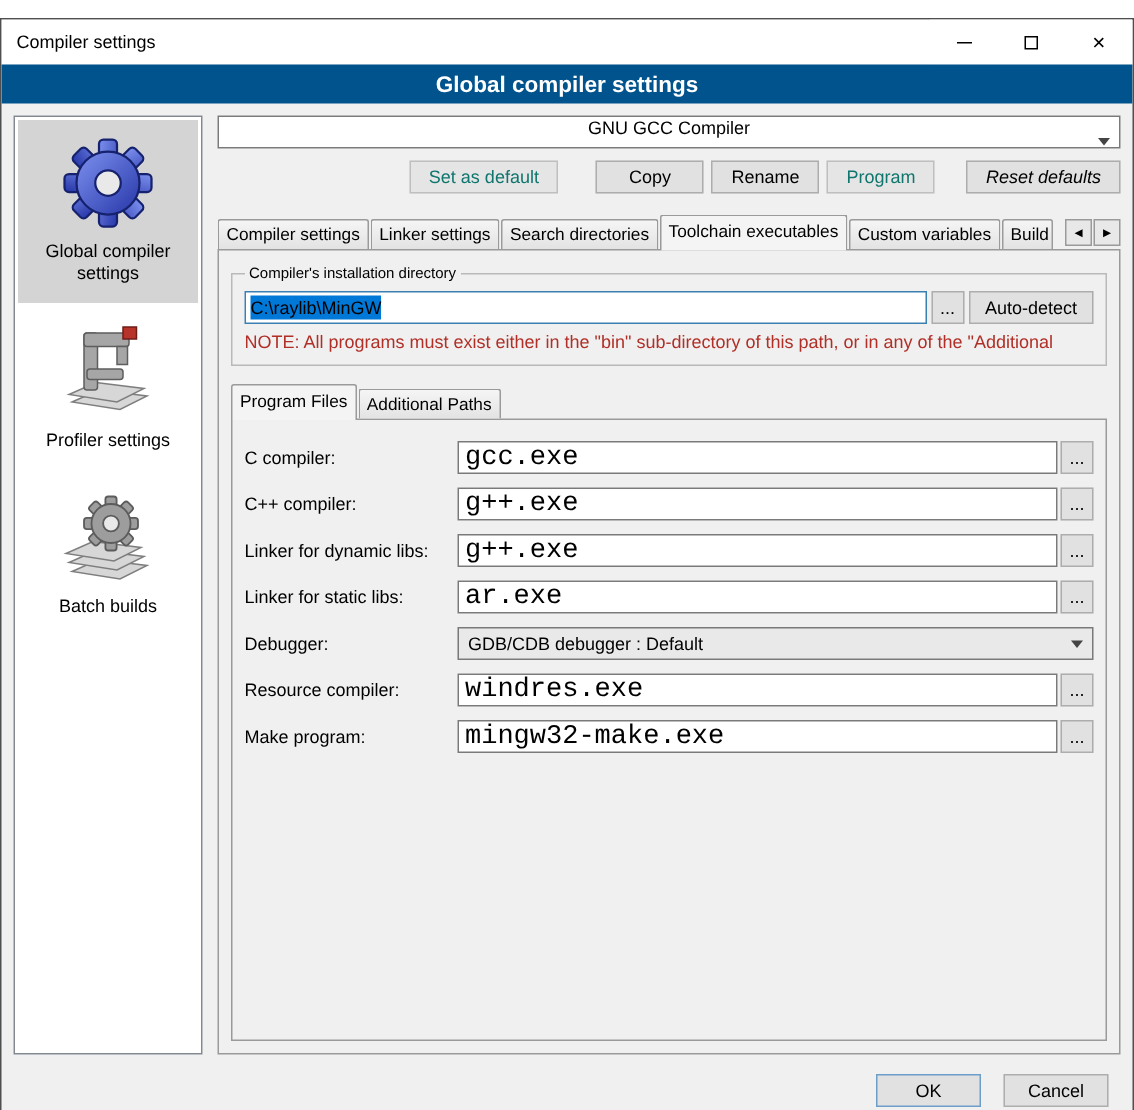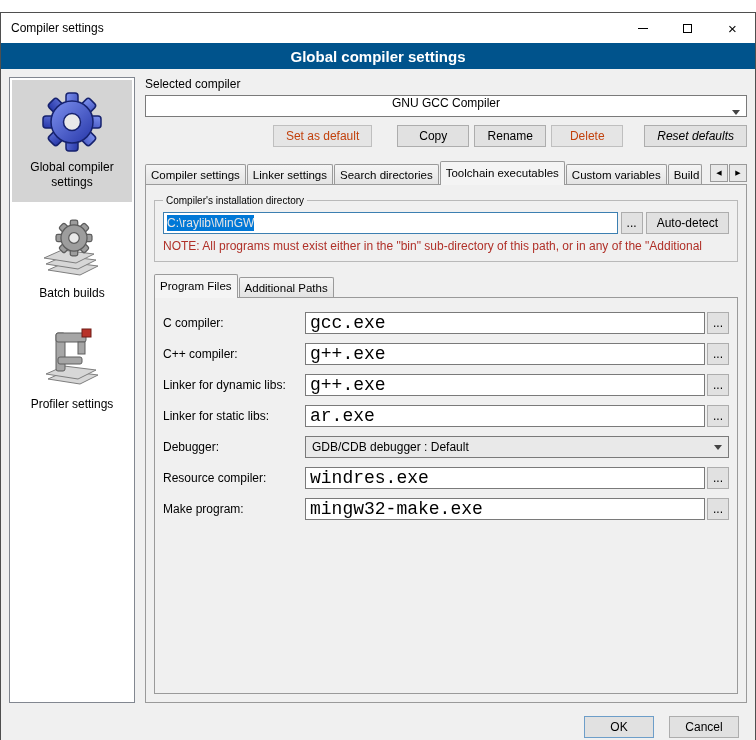--- a/index.html
+++ b/index.html
@@ -30,41 +30,41 @@
   .sidebar-label { text-align:center; margin-top:6px; line-height:1.25; }
 
   
   .main { flex:1; display:flex; flex-direction:column; min-width:0; }
   .section-label { margin-bottom:4px; }
 
   .combo { height:22px; background:#fff; border:1px solid #7a7a7a; display:flex; align-items:center; padding:0 6px;flex-direction:column; }
   .dd-arrow { width:0; height:0; border-left:4px solid transparent; border-right:4px solid transparent; border-top:5px solid #444; margin-left:auto; }
 
   .btn { height:22px; padding:0 12px; background:#e1e1e1; border:1px solid #adadad; font-family:inherit; font-size:12px; display:inline-flex; align-items:center; justify-content:center; cursor:default; }
-  .btn[disabled] { color:#c2410c; background:#e5e5e5; border-color:#bfbfbf; }
+  .btn[disabled] { color:#0f766e; background:#e5e5e5; border-color:#bfbfbf; }
   .btn-row { display:flex; justify-content:flex-end; align-items:center; gap:5px; margin:8px 0 14px; }
   .gap-right { margin-right:20px; }
   .gap-left { margin-left:16px;font-style:italic; }
 
   
   .tabstrip { display:flex; align-items:flex-end; position:relative; padding-right:40px; z-index:2; }
   .tab { height:20px; display:flex; align-items:center; padding:0 5px; margin-right:1px; font-size:11.5px; white-space:nowrap; overflow:hidden; min-width:0; background:linear-gradient(#f5f5f5,#e3e3e3); border:1px solid #9a9a9a; border-bottom:none; border-radius:2px 2px 0 0; flex-shrink:1; }
   .tab.active { height:24px; background:#f4f4f4; margin-bottom:-1px; padding-bottom:1px; flex-shrink:0; z-index:3; }
   .tab.truncated { max-width:34px; flex-shrink:0; }
   .tab-arrows { position:absolute; right:0; bottom:2px; display:flex; gap:1px; }
   .tab-arrow { width:18px; height:18px; font-size:7px; display:flex; align-items:center; justify-content:center; background:#e8e8e8; border:1px solid #9a9a9a; }
 
   .tab-panel { flex:1; border:1px solid #9a9a9a; background:#f0f0f0; padding:10px 8px 8px; display:flex; flex-direction:column; min-height:0; }
 
   fieldset.groupbox { border:1px solid #b9b9b9; padding:6px 8px 8px; margin-bottom:12px; }
   fieldset.groupbox legend { padding:0 3px; font-size:10px; }
 
   .dir-row { display:flex; gap:3px; align-items:center; }
   .textbox { flex:1; height:22px; background:#fff; border:1px solid #3c7fb1; display:flex; align-items:center; padding:0 3px; overflow:hidden; }
-  .textbox .sel { background:#0078d7; color:#e5e5e5; padding:1px 0; }
+  .textbox .sel { background:#0078d7; color:#000000; padding:1px 0; }
   .mini-btn { width:22px; height:22px; padding:0; flex-shrink:0; }
   .autodetect-btn { padding:0 10px; flex-shrink:0; }
   .note { color:#b03028; margin-top:5px; white-space:nowrap; overflow:hidden; }
 
   .inner-tabstrip { display:flex; align-items:flex-end; z-index:2; position:relative; }
   .inner-panel { flex:1; border:1px solid #9a9a9a; background:#f0f0f0; padding:14px 8px 8px; min-height:0; }
 
   .form-row { display:flex; align-items:center; margin-bottom:9px; }
   .form-label { width:142px; flex-shrink:0; }
   .form-input { flex:1; height:22px; border:1px solid #7a7a7a; background:#fff; padding:0 4px; font-family:Liberation Mono, monospace; font-size:18px; min-width:0; }
@@ -118,69 +118,68 @@
               <circle r="21"></circle>
               <circle r="8.5" fill="#e9e9e9"></circle>
             </g>
           </g>
         </svg>
         <div class="sidebar-label">Global compiler settings</div>
       </div>
       <div class="sidebar-item">
         <svg class="icon64" viewBox="0 0 64 64">
           <g fill="#d7d7d7" stroke="#7e7e7e">
+            <path d="M8 52 L26 44 L58 48 L40 57 Z"></path>
+            <path d="M6 47 L24 39 L56 43 L38 52 Z"></path>
+          </g>
+          <g fill="#a6a6a6" stroke="#5e5e5e">
+            <rect x="16" y="6" width="9" height="38" rx="2"></rect>
+            <rect x="16" y="6" width="30" height="9" rx="2"></rect>
+            <rect x="18" y="30" width="24" height="7" rx="2"></rect>
+            <rect x="38" y="15" width="7" height="12"></rect>
+          </g>
+          <rect x="42" y="2" width="9" height="8" fill="#b8332a" stroke="#6e1d17"></rect>
+        </svg>
+        <div class="sidebar-label">Profiler settings</div>
+      </div>
+      <div class="sidebar-item">
+        <svg class="icon64" viewBox="0 0 64 64">
+          <g fill="#d7d7d7" stroke="#7e7e7e">
             <path d="M8 54 L26 46 L58 50 L40 59 Z"></path>
             <path d="M6 48 L24 40 L56 44 L38 53 Z"></path>
             <path d="M4 42 L22 34 L54 38 L36 47 Z"></path>
           </g>
           <g transform="translate(34,22) scale(0.62)">
             <g fill="#9d9d9d" stroke="#5c5c5c" stroke-width="2">
               <rect x="-6" y="-29" width="12" height="58" rx="3"></rect>
               <rect x="-6" y="-29" width="12" height="58" rx="3" transform="rotate(45)"></rect>
               <rect x="-6" y="-29" width="12" height="58" rx="3" transform="rotate(90)"></rect>
               <rect x="-6" y="-29" width="12" height="58" rx="3" transform="rotate(135)"></rect>
               <circle r="21"></circle>
               <circle r="8.5" fill="#e9e9e9"></circle>
             </g>
           </g>
         </svg>
         <div class="sidebar-label">Batch builds</div>
       </div>
-      <div class="sidebar-item">
-        <svg class="icon64" viewBox="0 0 64 64">
-          <g fill="#d7d7d7" stroke="#7e7e7e">
-            <path d="M8 52 L26 44 L58 48 L40 57 Z"></path>
-            <path d="M6 47 L24 39 L56 43 L38 52 Z"></path>
-          </g>
-          <g fill="#a6a6a6" stroke="#5e5e5e">
-            <rect x="16" y="6" width="9" height="38" rx="2"></rect>
-            <rect x="16" y="6" width="30" height="9" rx="2"></rect>
-            <rect x="18" y="30" width="24" height="7" rx="2"></rect>
-            <rect x="38" y="15" width="7" height="12"></rect>
-          </g>
-          <rect x="42" y="2" width="9" height="8" fill="#b8332a" stroke="#6e1d17"></rect>
-        </svg>
-        <div class="sidebar-label">Profiler settings</div>
-      </div>
     </div>
 
     <div class="main">
 
-      <div class="section-label">Selected compiler</div>
 
       <div class="combo">
         <span>GNU GCC Compiler</span>
         <span class="dd-arrow"></span>
       </div>
 
       <div class="btn-row">
         <button class="btn gap-right" disabled="">Set as default</button>
         <button class="btn" style="width:72px">Copy</button>
         <button class="btn" style="width:72px">Rename</button>
-        <button class="btn" style="width:72px" disabled="">Delete</button>
+        <button class="btn" style="width:72px" disabled="">Program</button>
         <button class="btn gap-left">Reset defaults</button>
       </div>
 
       <div class="tabstrip">
         <div class="tab">Compiler settings</div>
         <div class="tab">Linker settings</div>
         <div class="tab">Search directories</div>
         <div class="tab active">Toolchain executables</div>
         <div class="tab">Custom variables</div>
         <div class="tab truncated">Build</div>

